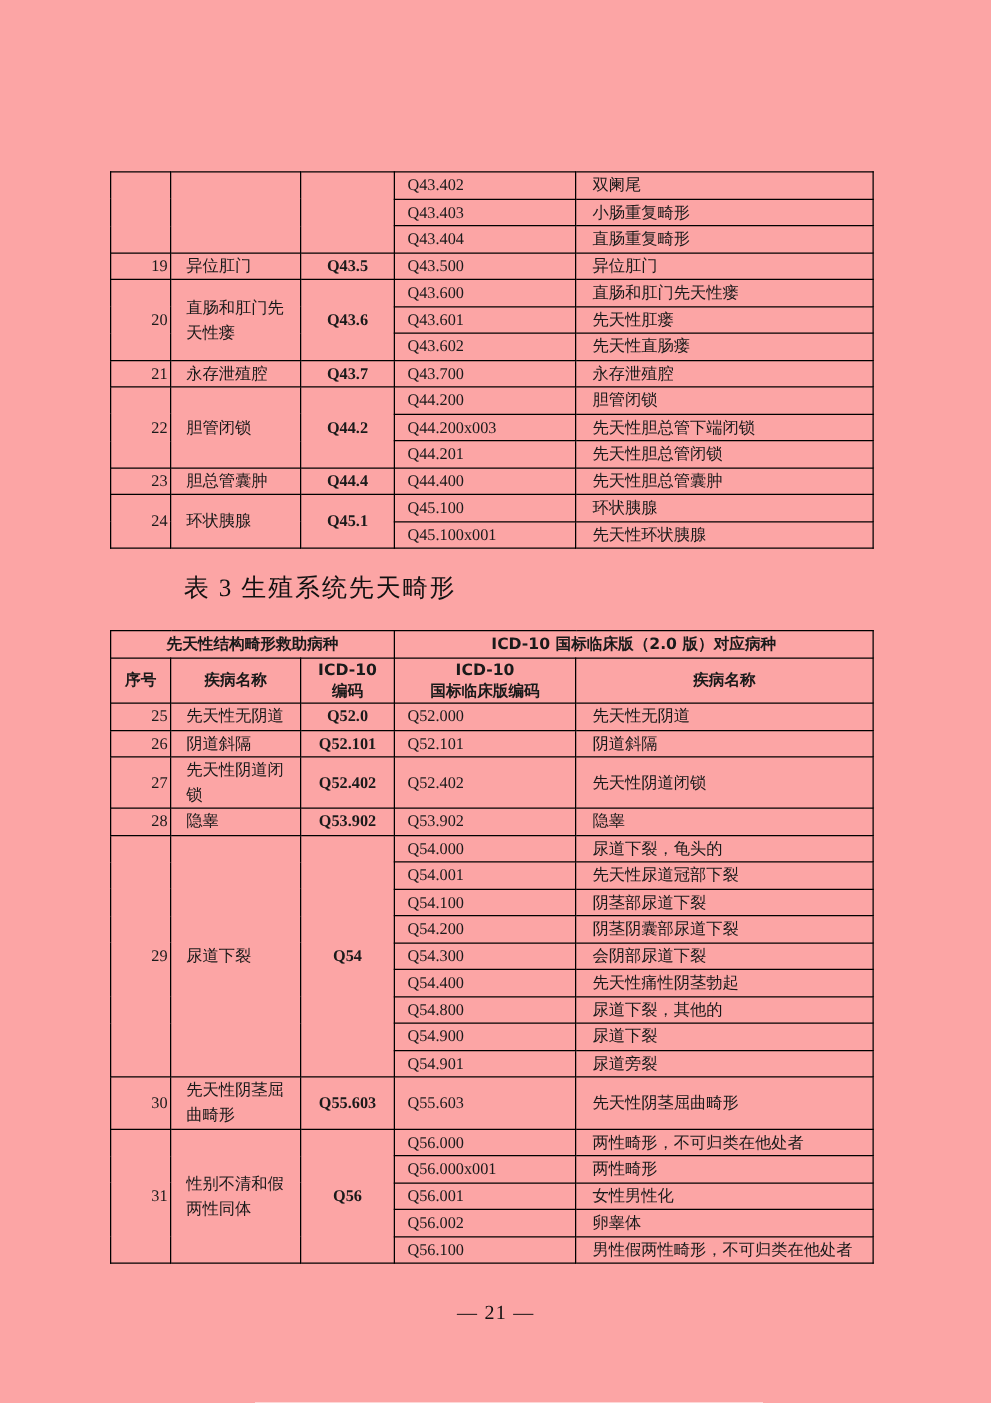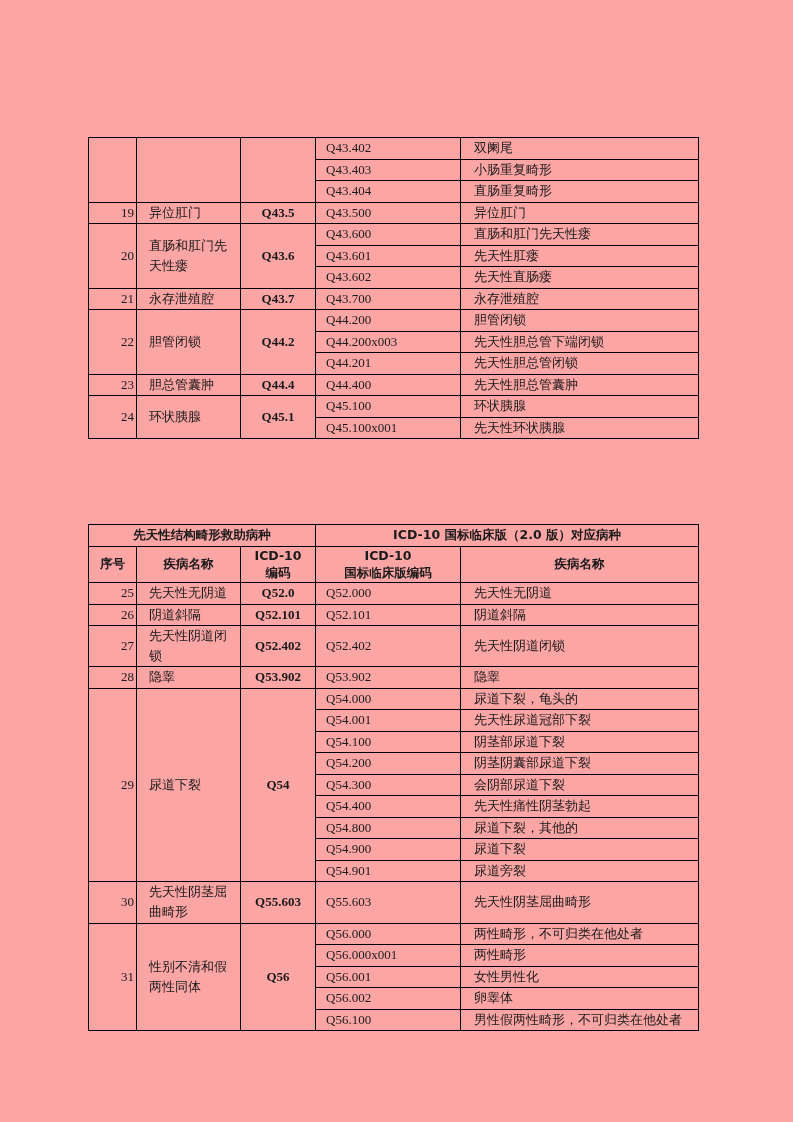--- a/index.html
+++ b/index.html
@@ -13,21 +13,21 @@
   }
   table.doc-table{
     position:absolute;
     left:88px;
     width:610px;
     border-collapse:collapse;
     table-layout:fixed;
     border:1.5px solid #000;
   }
   #table-continuation{top:137px;}
-  #table-3{top:524px;padding-left:31px;}
+  #table-3{top:504px;padding-left:31px;}
   .doc-table td,.doc-table th{
     border:1px solid #000;
     vertical-align:middle;
     font-size:13px;
     line-height:1.55;
     padding:0 2px;
     overflow:hidden;
   }
   .doc-table tbody tr{height:21.5px;}
   .doc-table thead tr.hrow1{height:22px;}
@@ -154,20 +154,21 @@
           <td class="ccode">Q45.100</td>
           <td class="cname">环状胰腺</td>
         </tr>
         <tr>
           <td class="ccode">Q45.100x001</td>
           <td class="cname">先天性环状胰腺</td>
         </tr>
       </tbody>
   </table>
 
+  <h2 class="table-title">表 3  生殖系统先天畸形</h2>
 
   <table class="doc-table" id="table-3">
     <colgroup>
       <col style="width:48px">
         <col style="width:104px">
         <col style="width:75px">
         <col style="width:145px">
         <col style="width:238px">
     </colgroup>
     <thead>
@@ -279,14 +280,15 @@
           <td class="ccode">Q56.002</td>
           <td class="cname">卵睾体</td>
         </tr>
         <tr>
           <td class="ccode">Q56.100</td>
           <td class="cname">男性假两性畸形，不可归类在他处者</td>
         </tr>
       </tbody>
   </table>
 
+  <div class="page-number">— 21 —</div>
 
 </div>
 
 </body></html>

